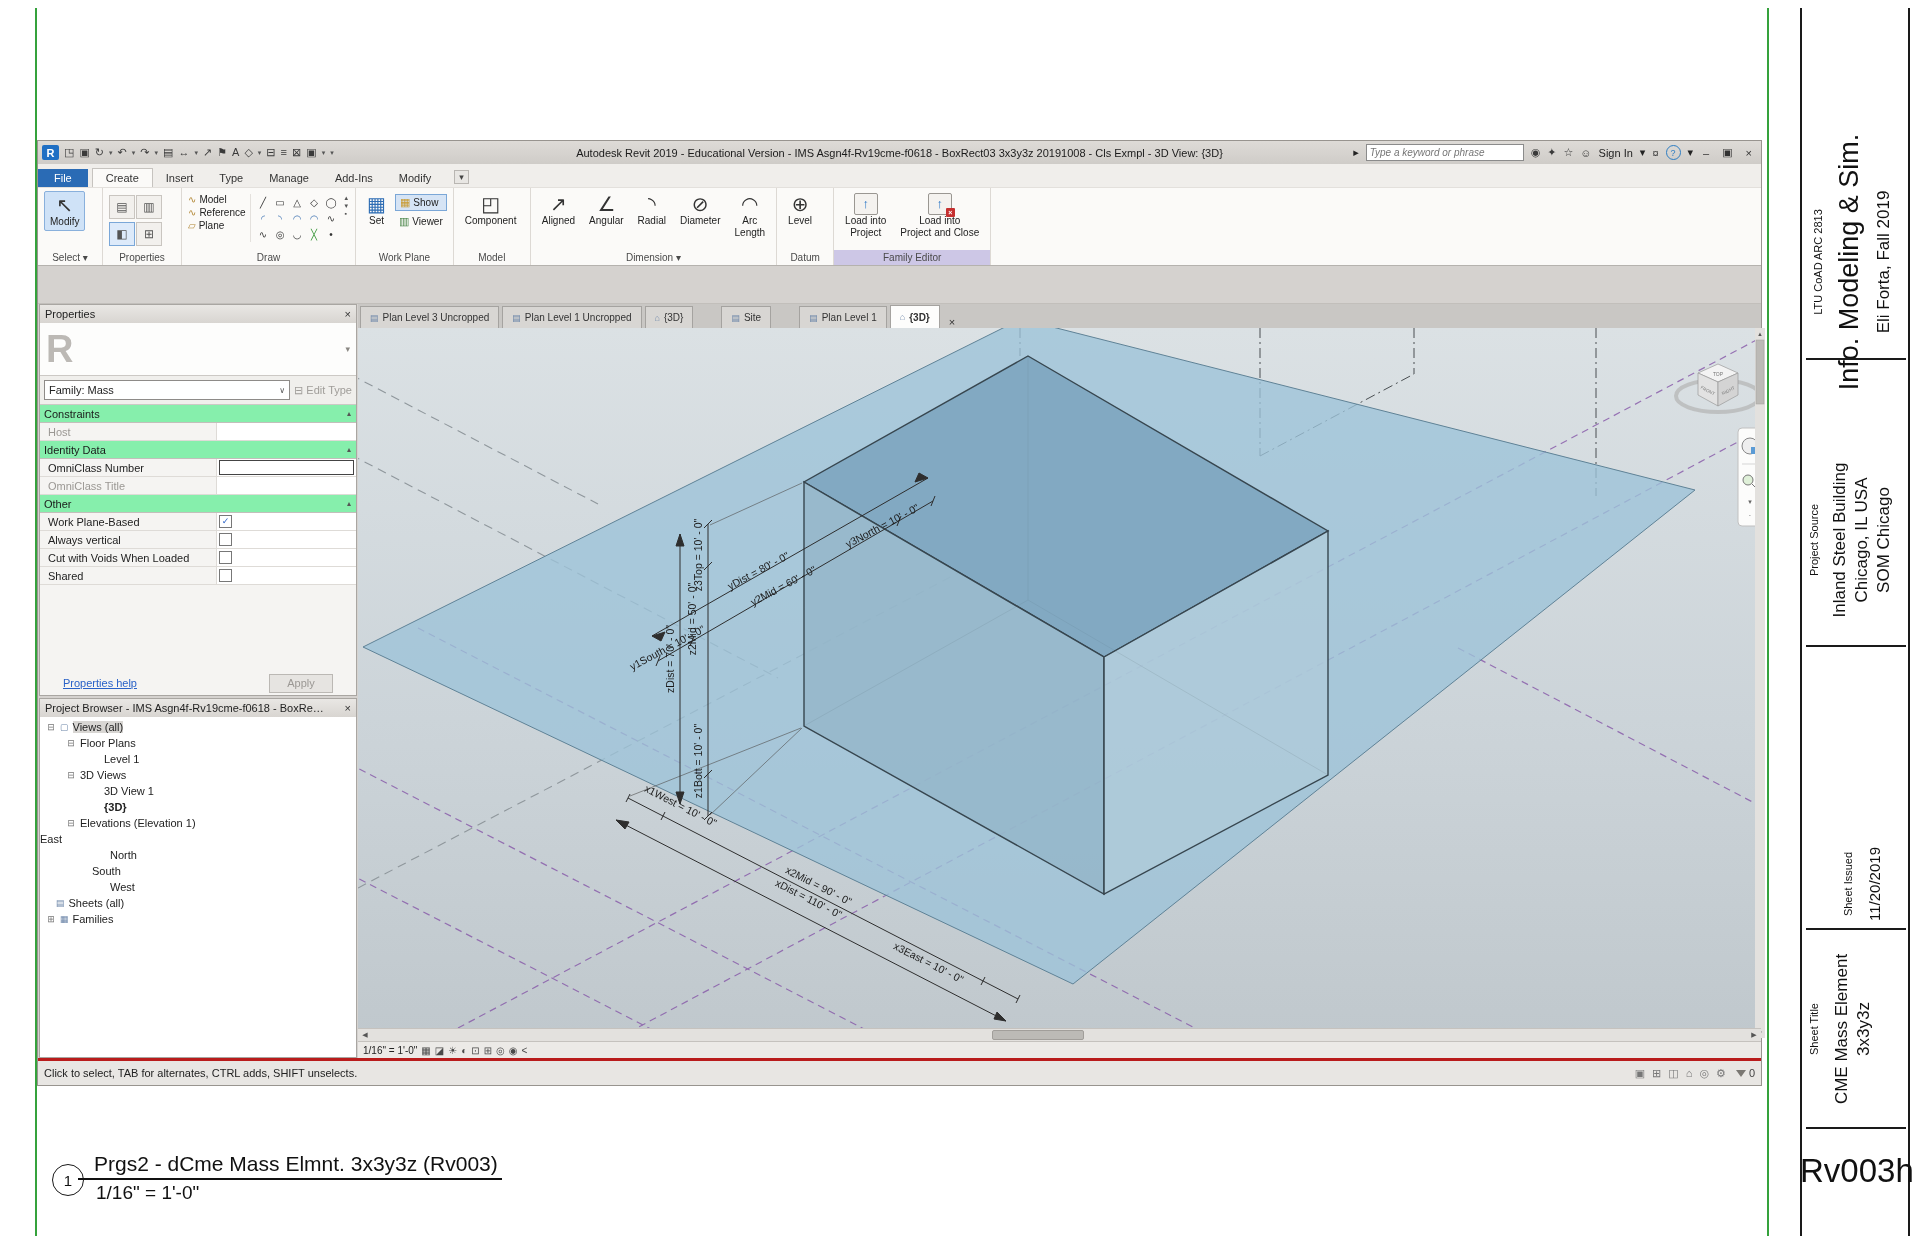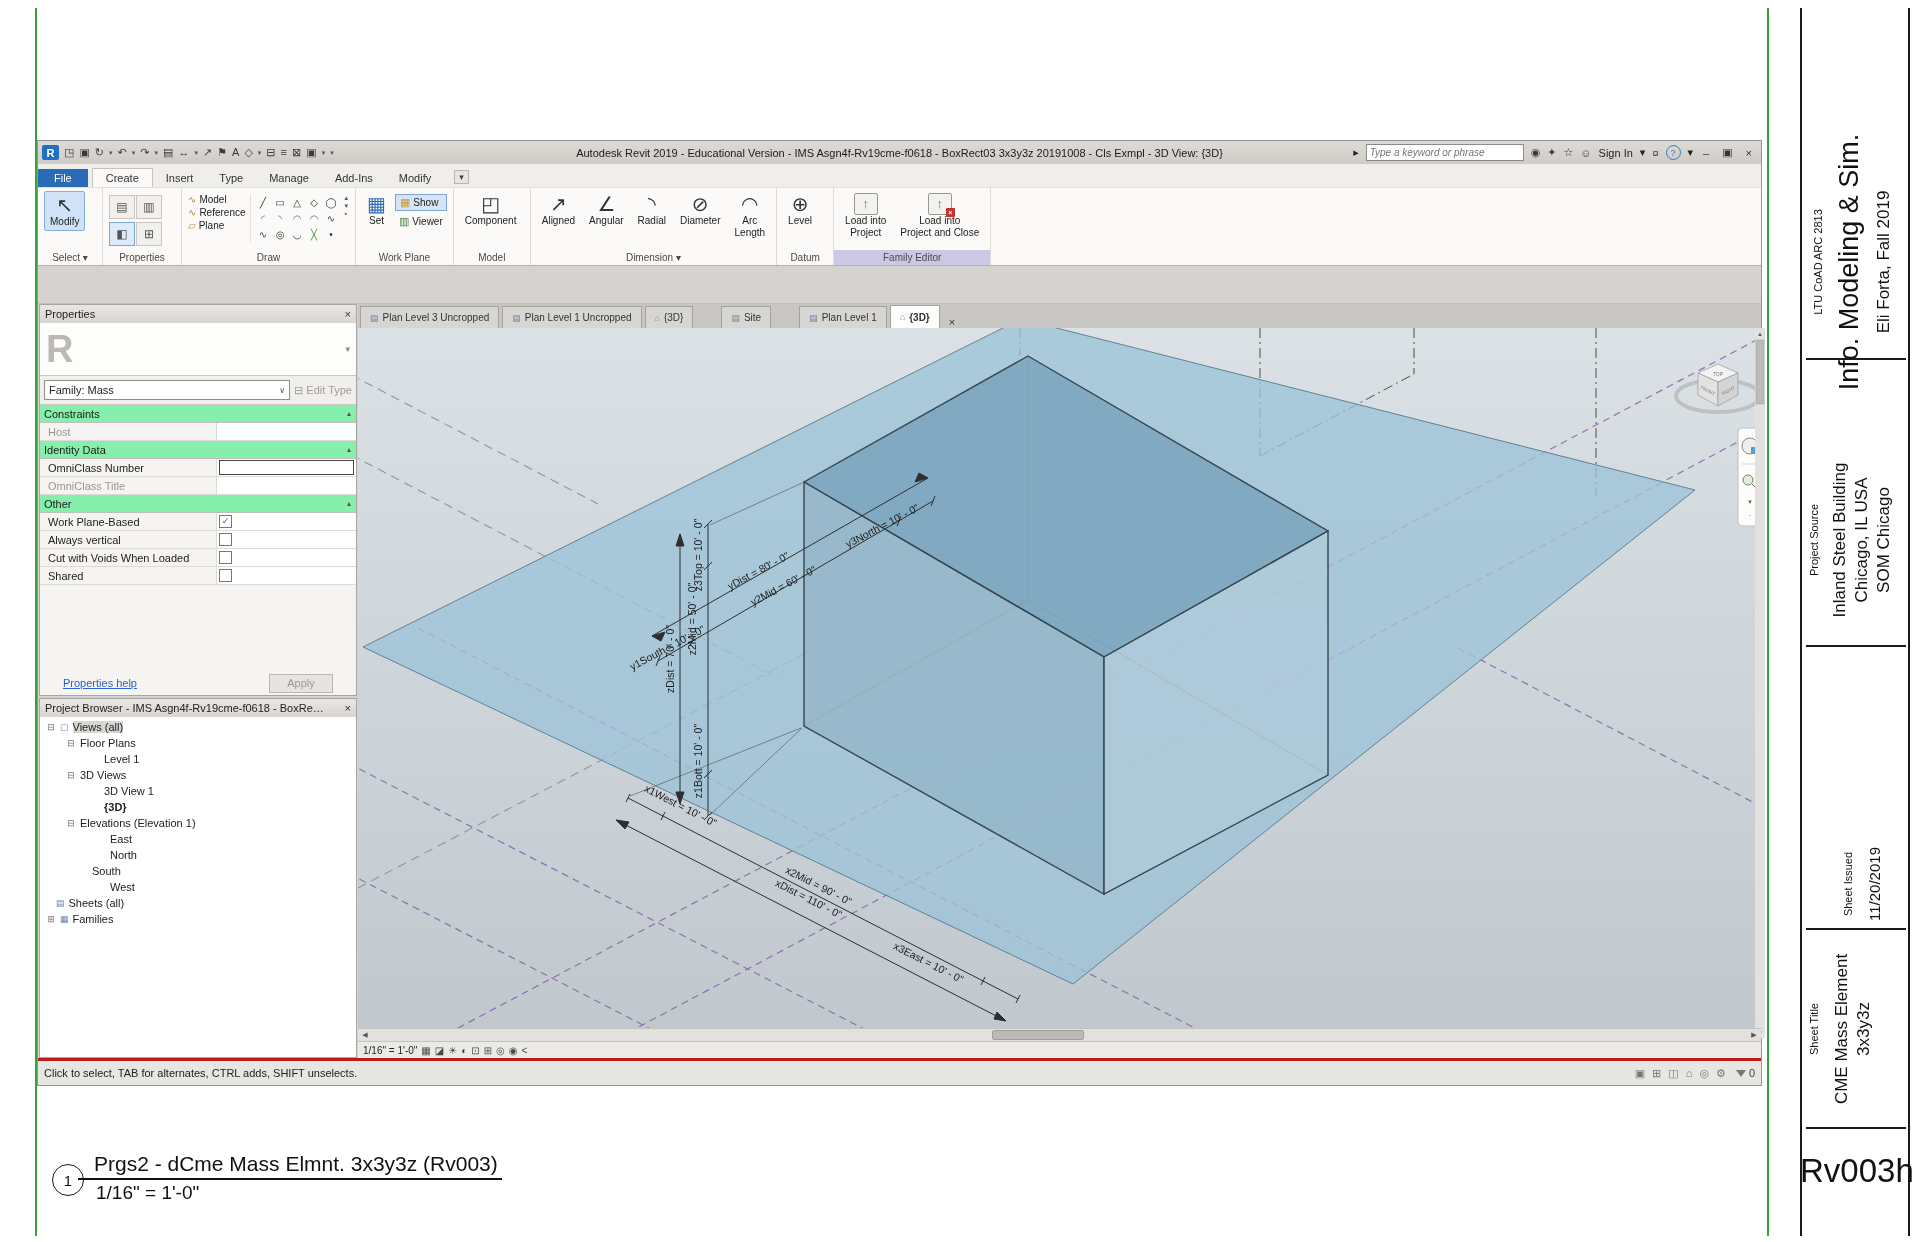--- a/index.html
+++ b/index.html
@@ -418,21 +418,21 @@
           <div class="trow" style="padding-left:64px;">
               <span class="tlabel">3D View 1</span>
             </div>
           <div class="trow bold" style="padding-left:64px;">
               <span class="tlabel">{3D}</span>
             </div>
           <div class="trow" style="padding-left:26px;">
               <span class="texp">⊟</span>
               <span class="tlabel">Elevations (Elevation 1)</span>
             </div>
-          <div class="trow" style="padding-left:70px;">
+          <div class="trow" style="">
               <span class="tlabel">East</span>
             </div>
           <div class="trow" style="padding-left:70px;">
               <span class="tlabel">North</span>
             </div>
           <div class="trow" style="padding-left:52px;">
               <span class="tlabel">South</span>
             </div>
           <div class="trow" style="padding-left:70px;">
               <span class="tlabel">West</span>

